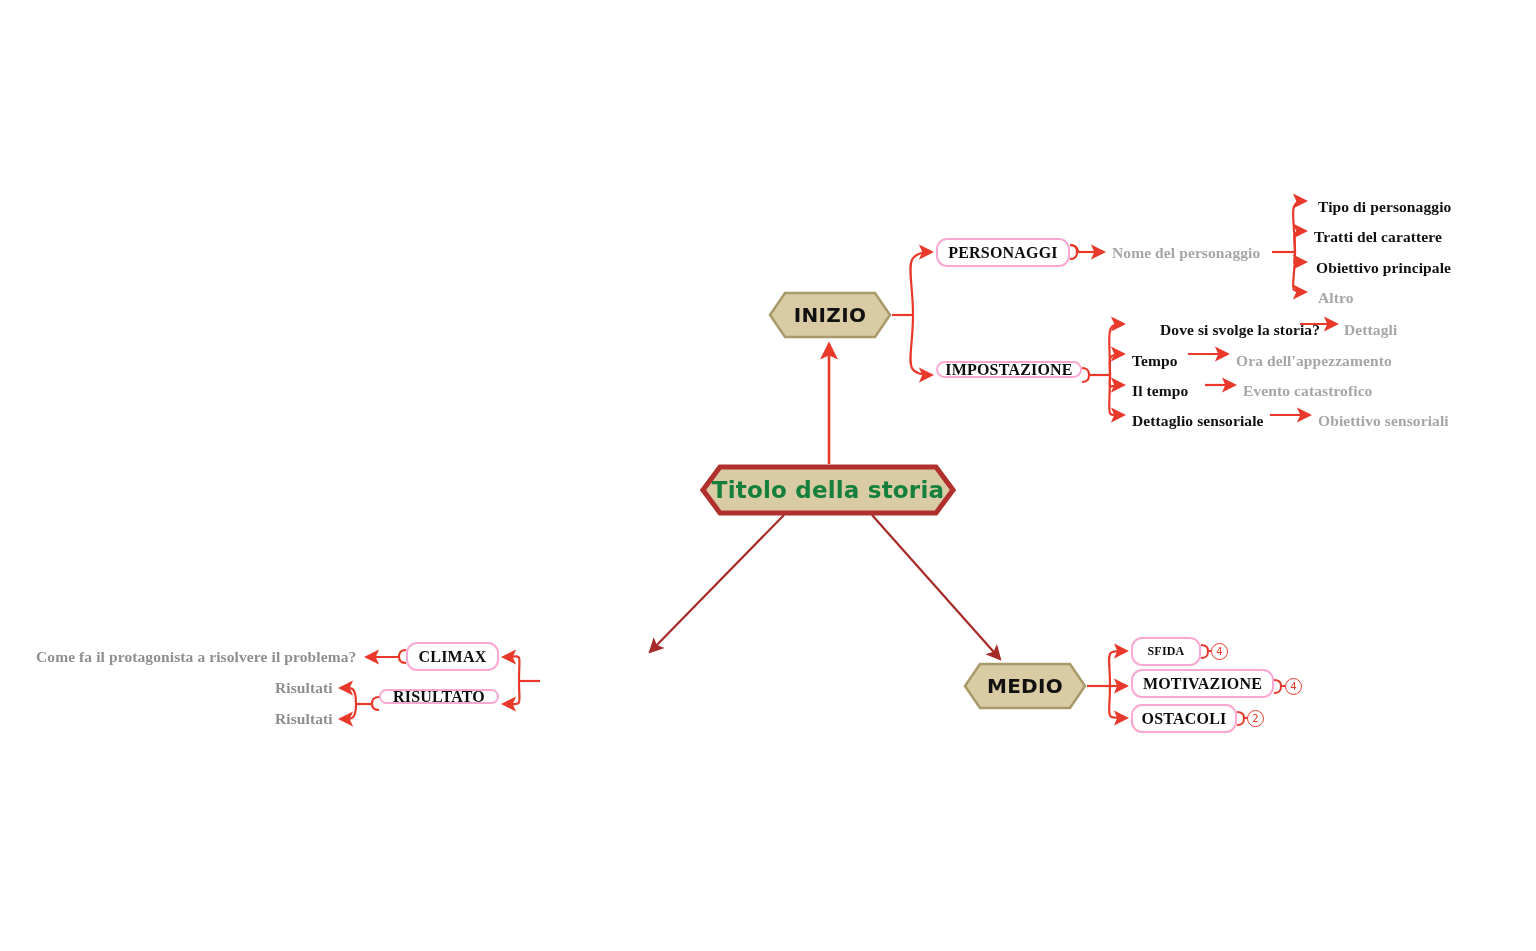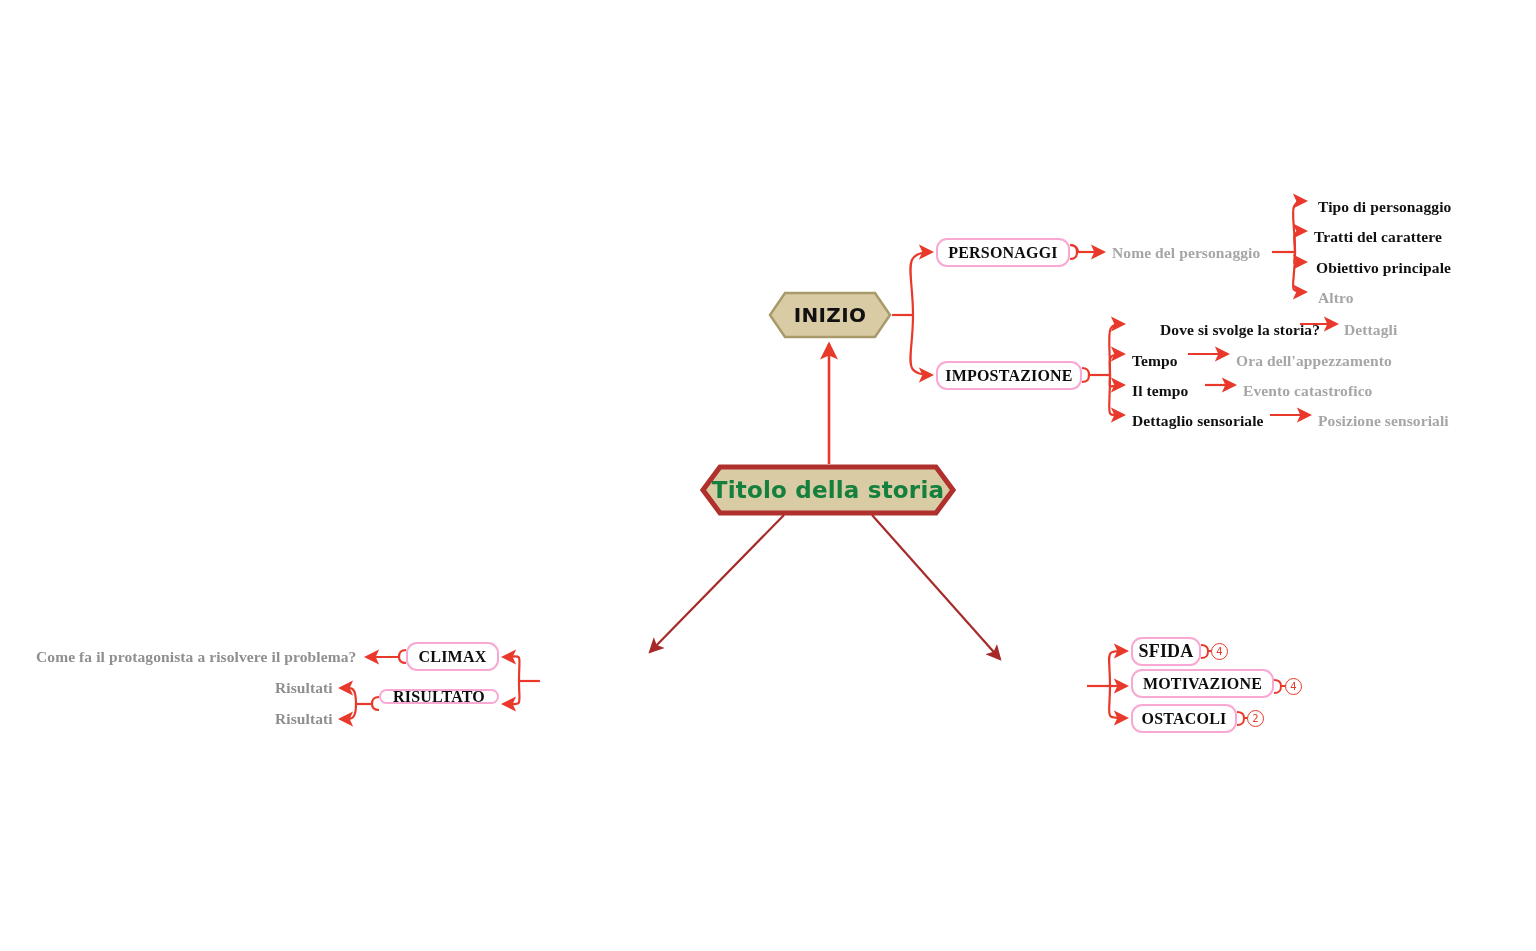--- a/index.html
+++ b/index.html
@@ -77,22 +77,22 @@
     justify-content: center;
     font-family: "Liberation Serif", serif;
     font-weight: bold;
     color: #0d0d0d;
     white-space: nowrap;
     box-sizing: border-box;
     padding: 0 10px;
     letter-spacing: 0.2px;
   }
   .box-personaggi  { left: 936px; top: 238px; width: 134px; height: 29px; font-size: 16px; }
-  .box-impostaz    { left: 936px; top: 361px; width: 146px; height: 29px; font-size: 16px; }
-  .box-sfida       { left: 1131px; top: 637px; width: 70px;  height: 29px; font-size: 18px; }
+  .box-impostaz    { left: 936px; top: 361px; width: 146px; height: 17px; font-size: 16px; }
+  .box-sfida       { left: 1131px; top: 637px; width: 70px;  height: 29px; font-size: 12px; }
   .box-motivazione { left: 1131px; top: 669px; width: 143px; height: 29px; font-size: 16px; }
   .box-ostacoli    { left: 1131px; top: 704px; width: 106px; height: 29px; font-size: 16px; }
   .box-climax      { left: 406px; top: 642px; width: 93px; height: 29px; font-size: 16px; }
   .box-risultato   { left: 379px; top: 689px; width: 120px; height: 15px; font-size: 16px; }
 
   
   .leaf {
     position: absolute;
     font-family: "Liberation Serif", serif;
     font-weight: bold;
@@ -226,22 +226,28 @@
   <div class="leaf leaf-dark" style="left:1132px; top:321px;margin-left:28px;">Dove si svolge la storia?</div>
   <div class="leaf leaf-gray" style="left:1344px; top:321px;">Dettagli</div>
 
   <div class="leaf leaf-dark" style="left:1132px; top:352px;">Tempo</div>
   <div class="leaf leaf-gray" style="left:1236px; top:352px;">Ora dell'appezzamento</div>
 
   <div class="leaf leaf-dark" style="left:1132px; top:382px;">Il tempo</div>
   <div class="leaf leaf-gray" style="left:1243px; top:382px;">Evento catastrofico</div>
 
   <div class="leaf leaf-dark" style="left:1132px; top:412px;">Dettaglio sensoriale</div>
-  <div class="leaf leaf-gray" style="left:1318px; top:412px;">Posizione sensoriali</div>
-
+  <div class="leaf leaf-gray" style="left:1318px; top:412px;">Obiettivo sensoriali</div>
+
+  <div class="hex hex-branch hex-medio">
+    <svg class="hex-shape" viewBox="0 0 124 48" preserveAspectRatio="none">
+      <polygon points="17,2 107,2 122,24 107,46 17,46 2,24" fill="#d9cba4" stroke="#a89a6b" stroke-width="2.5"></polygon>
+    </svg>
+    <span class="hex-label">MEDIO</span>
+  </div>
 
   <div class="box box-sfida">SFIDA</div>
   <div class="badge" style="left:1211px; top:643px;">4</div>
 
   <div class="box box-motivazione">MOTIVAZIONE</div>
   <div class="badge" style="left:1285px; top:678px;">4</div>
 
   <div class="box box-ostacoli">OSTACOLI</div>
   <div class="badge" style="left:1247px; top:710px;">2</div>
 

